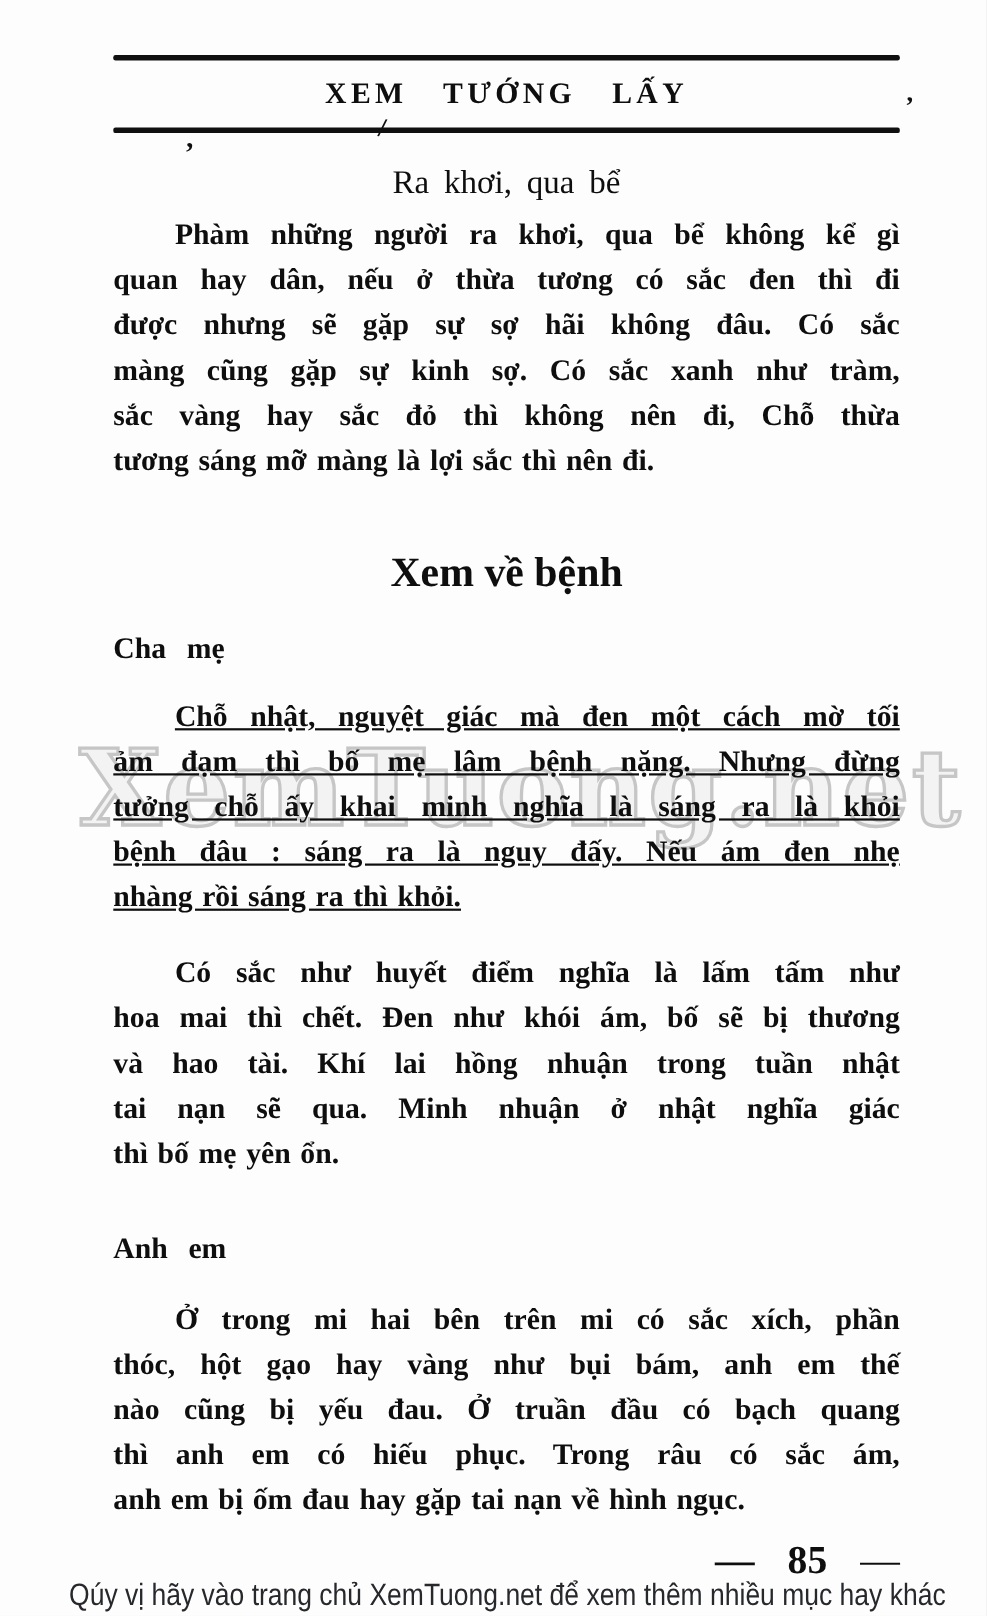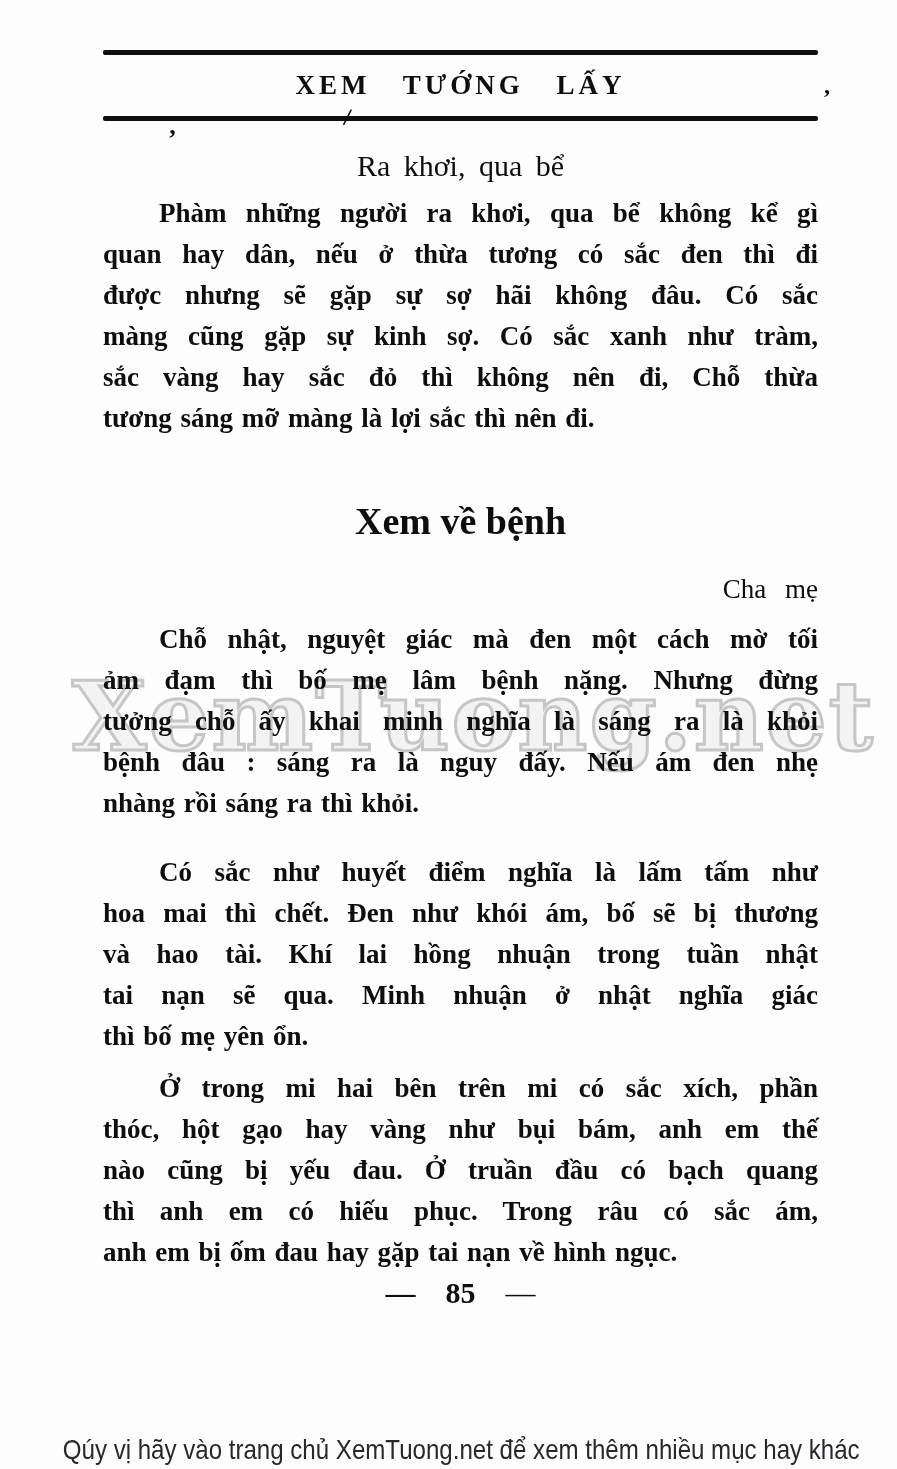--- a/index.html
+++ b/index.html
@@ -37,34 +37,34 @@
   }
   .section-title {
     margin: 26px 0 0; text-align: center;
     font-size: 30px; font-weight: normal; line-height: 38px; word-spacing: 6px;
   }
   .chapter-title {
     margin: 58px 0 0; text-align: center;
     font-size: 38px; font-weight: bold; line-height: 48px;
   }
   .sub-title {
-    margin: 26px 0 0; text-align: right;
-    font-size: 27px; font-weight: normal; line-height: 36px; word-spacing: 12px;
+    margin: 26px 0 0; text-align: left;
+    font-size: 27px; font-weight: bold; line-height: 36px; word-spacing: 12px;
   }
   .sub-title-anh-em { margin-top: 48px; }
   .para { margin: 8px 0 0; font-size: 27px; font-weight: bold; line-height: 41px; }
-  .para-b { margin-top: 12px; }
+  .para-b { margin-top: 24px; text-decoration: underline; }
   .para-c { margin-top: 28px; }
-  .para-d { margin-top: 11px; }
+  .para-d { margin-top: 26px; }
   .pline { text-align: justify; text-align-last: justify; word-spacing: 2px; }
   .pline-first { text-indent: 56px; }
   .pline-last { text-align: left; text-align-last: left; }
   .pagenum {
-    margin-top: 2px; text-align: center;
-    font-size: 30px; font-weight: bold; line-height: 36px;
+    margin-top: 16px; text-align: right;
+    font-size: 36px; font-weight: bold; line-height: 36px;
   }
   .pagenum .dash-left { margin-right: 30px; }
   .pagenum .dash-right { margin-left: 30px; font-weight: normal; }
   .footer {
     position: absolute; left: 0; right: 0; bottom: 2px;
     text-align: center;
     font-family: "Liberation Sans", sans-serif;
     font-size: 28px; line-height: 34px;
     color: #26282c;
     transform: scaleX(0.86); transform-origin: 50% 50%;
@@ -118,20 +118,21 @@
     </div>
 
     <div class="para para-c">
       <div class="pline pline-first">Có sắc như huyết điểm nghĩa là lấm tấm như</div>
       <div class="pline">hoa mai thì chết. Đen như khói ám, bố sẽ bị thương</div>
       <div class="pline">và hao tài. Khí lai hồng nhuận trong tuần nhật</div>
       <div class="pline">tai nạn sẽ qua. Minh nhuận ở nhật nghĩa giác</div>
       <div class="pline pline-last">thì bố mẹ yên ổn.</div>
     </div>
 
+    <h3 class="sub-title sub-title-anh-em">Anh em</h3>
 
     <div class="para para-d">
       <div class="pline pline-first">Ở trong mi hai bên trên mi có sắc xích, phần</div>
       <div class="pline">thóc, hột gạo hay vàng như bụi bám, anh em thế</div>
       <div class="pline">nào cũng bị yếu đau. Ở truần đầu có bạch quang</div>
       <div class="pline">thì anh em có hiếu phục. Trong râu có sắc ám,</div>
       <div class="pline pline-last">anh em bị ốm đau hay gặp tai nạn về hình ngục.</div>
     </div>
 
     <div class="pagenum">

